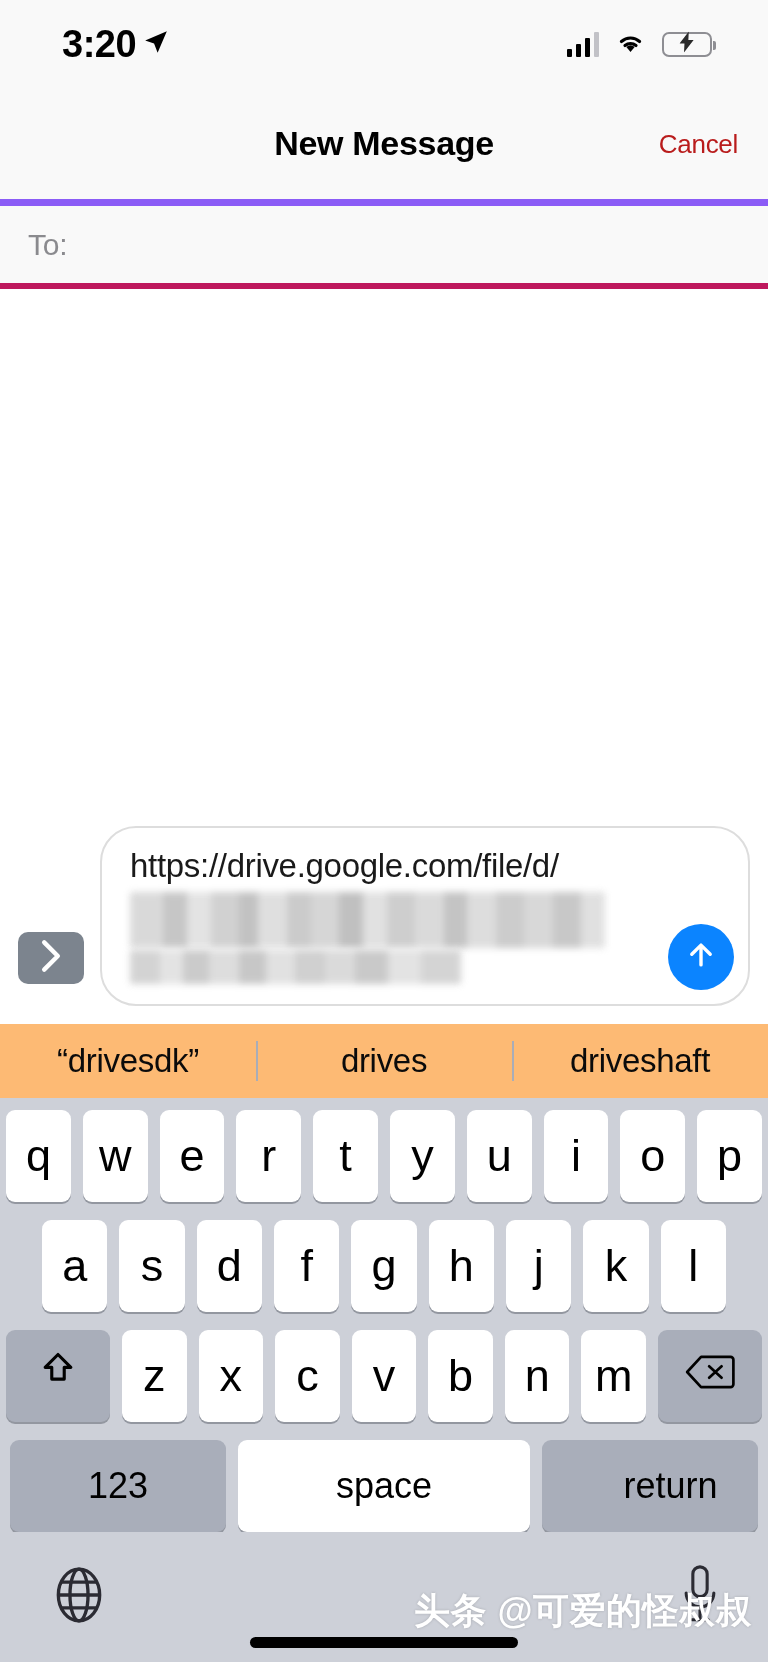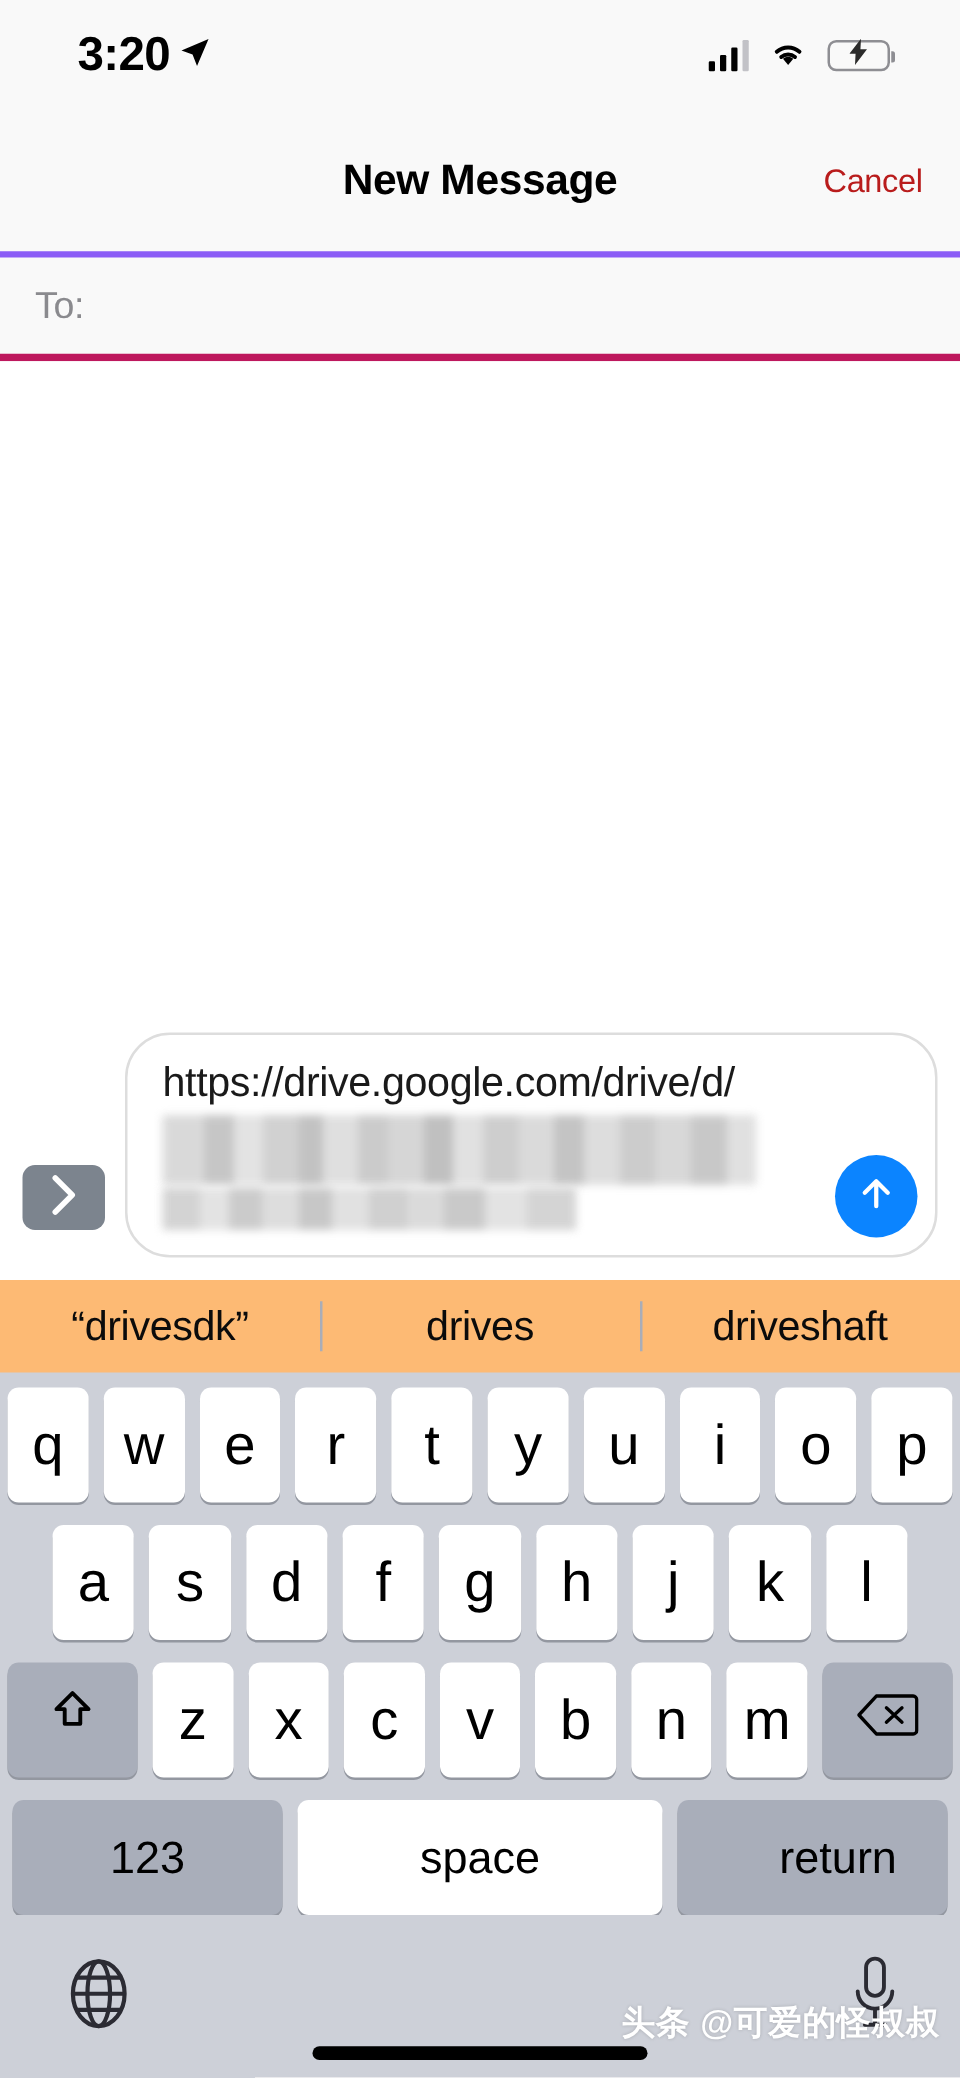--- a/index.html
+++ b/index.html
@@ -96,21 +96,21 @@
     left: 50%;
     top: 50%;
     transform: translate(-50%, -50%);
   }
 
   
   .nav-bar {
     position: relative;
     height: 118px;
     background: #f9f9f9;
-    border-bottom: 5px solid #8b5cf6;
+    border-bottom: 7px solid #8b5cf6;
     display: flex;
     align-items: center;
     justify-content: center;
     flex: 0 0 auto;
   }
   .nav-title {
     font-size: 34px;
     font-weight: 600;
     color: #000;
     letter-spacing: -0.3px;
@@ -317,21 +317,21 @@
     width: 268px;
     height: 11px;
     background: #000;
     border-radius: 6px;
   }
 
   .watermark {
     position: absolute;
     right: 16px;
     bottom: 26px;
-    font-size: 27px;
+    font-size: 36px;
     color: #ffffff;
     font-weight: 700;
     text-shadow: 0 0 3px rgba(0,0,0,0.18);
     letter-spacing: 0.5px;
     white-space: nowrap;
   }
 </style>
 </head>
 <body>
 
@@ -386,21 +386,21 @@
   <div class="input-bar">
     <div class="expand-btn">
       <span>
         <svg width="22" height="34" viewBox="0 0 12 20">
             <path d="M2 2l8 8-8 8" stroke="#fff" stroke-width="2.6" fill="none" stroke-linecap="round" stroke-linejoin="round"></path>
           </svg>
       </span>
     </div>
 
     <div class="compose-wrap">
-      <div class="compose-line1">https://drive.google.com/drive/d/</div>
+      <div class="compose-line1">https://drive.google.com/file/d/</div>
       <div class="redacted"></div>
       <div class="redacted2"></div>
       <div class="send-btn">
         <span>
           <svg width="34" height="34" viewBox="0 0 24 24">
               <path d="M12 19V6M12 5l-6.5 6.5M12 5l6.5 6.5" stroke="#fff" stroke-width="2.4" fill="none" stroke-linecap="round" stroke-linejoin="round"></path>
             </svg>
         </span>
       </div>
     </div>

